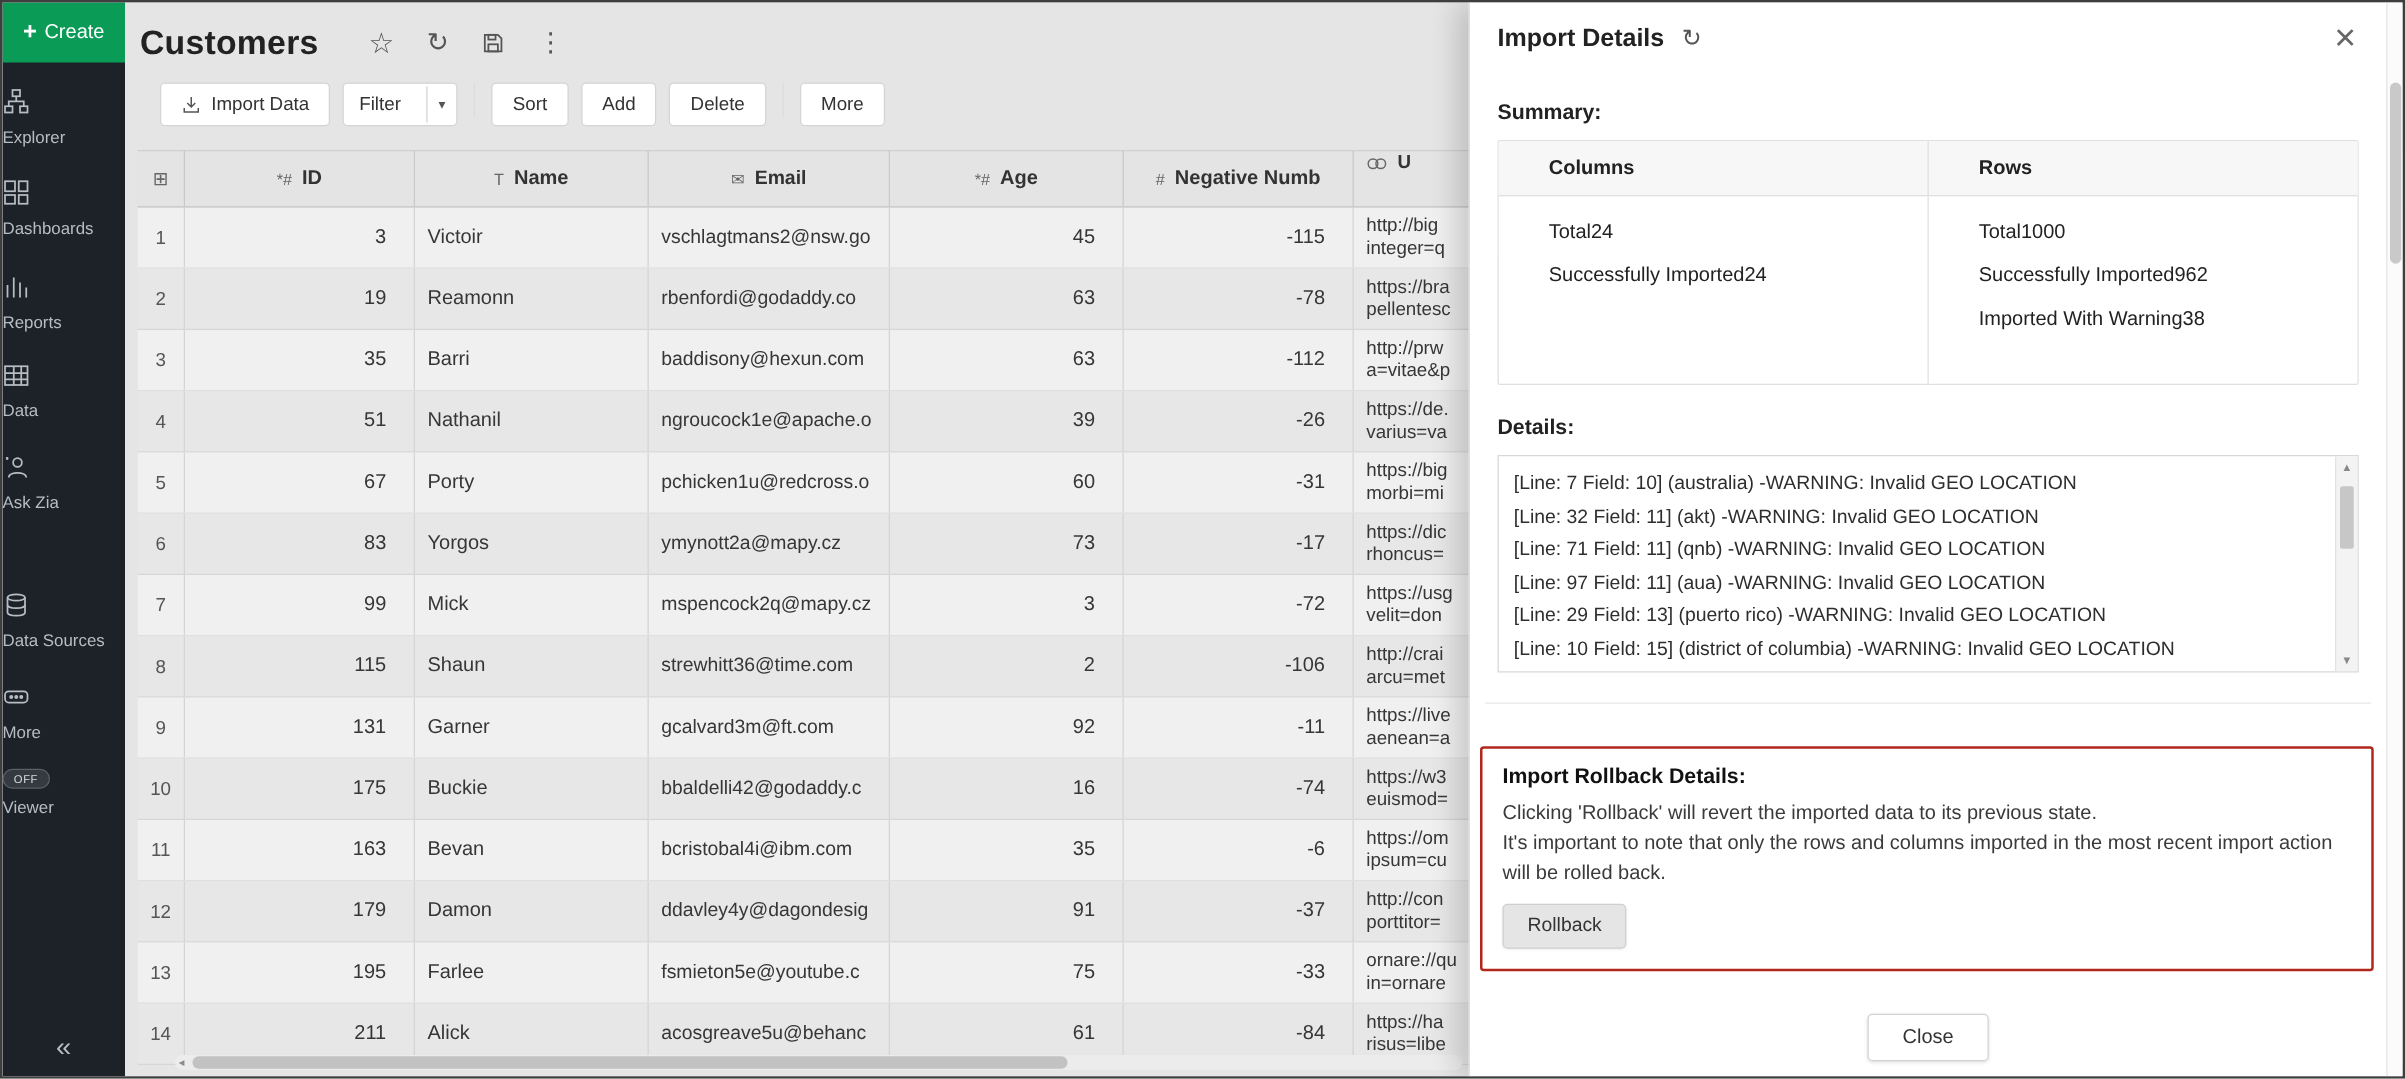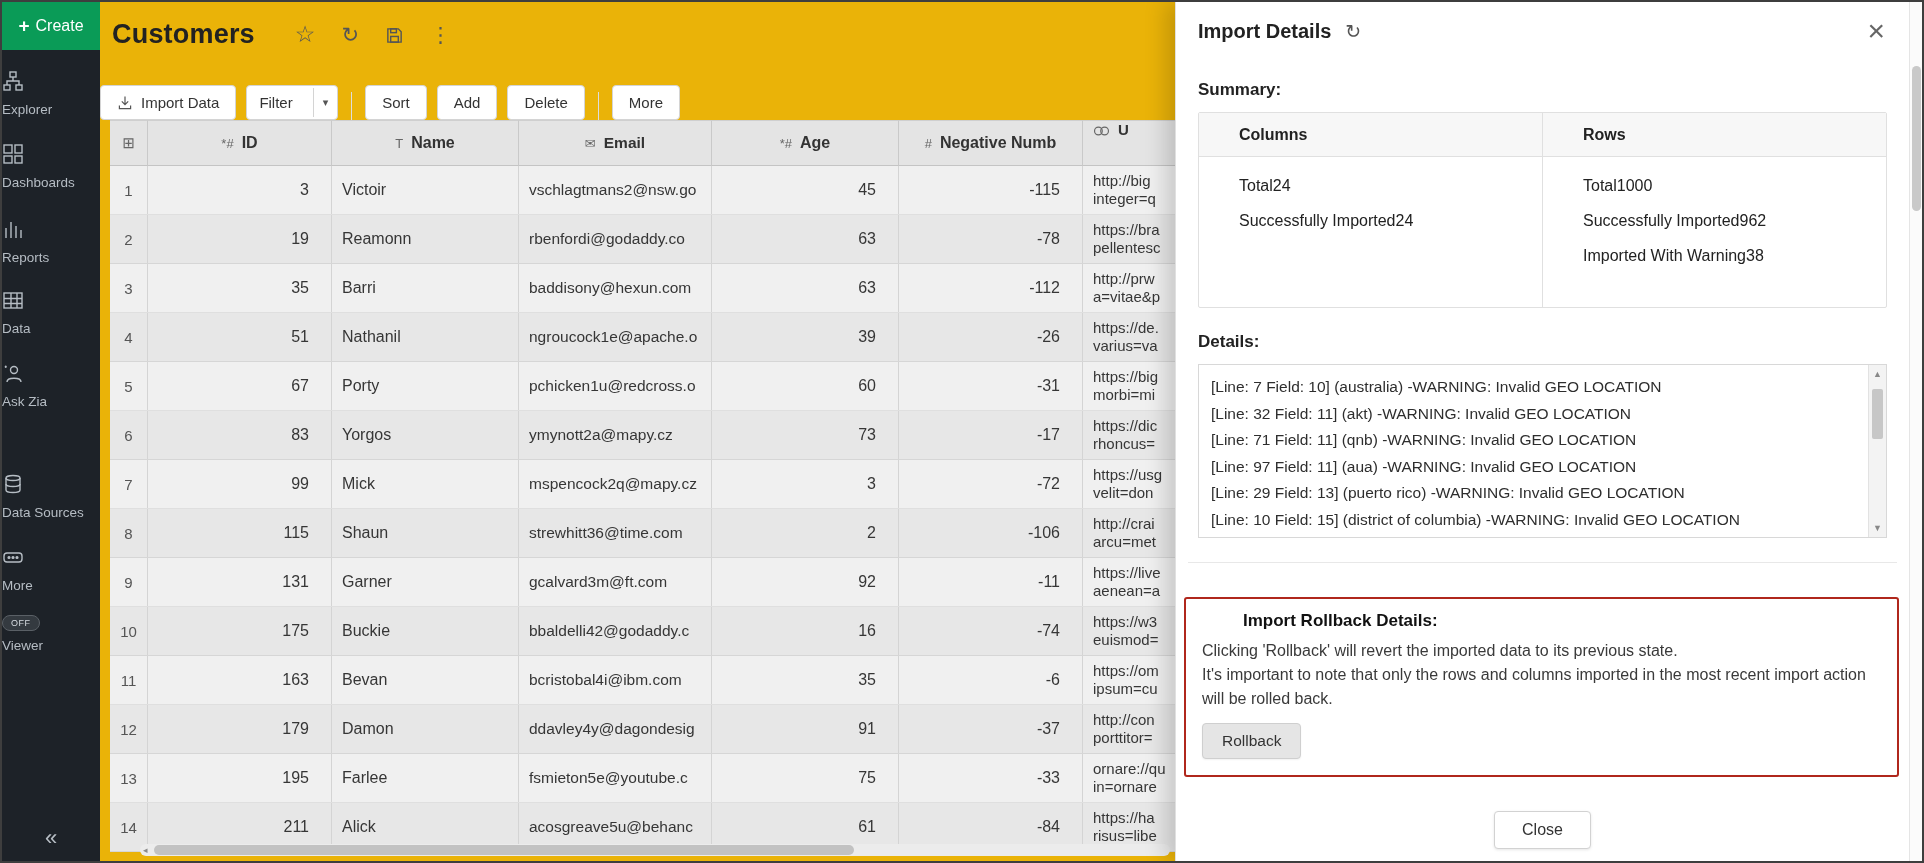--- a/index.html
+++ b/index.html
@@ -10,28 +10,28 @@
   .sidebar { position:absolute; left:0; top:0; bottom:0; width:98px; background:#1d2228; display:flex; flex-direction:column; z-index:8; }
   .create-btn { height:48px; width:100%; background:#0a9b57; color:#fff; border:none; font-size:16px; font-family:inherit; display:flex; align-items:center; justify-content:center; gap:6px; cursor:pointer; }
   .create-btn .plus { font-size:19px; font-weight:bold; }
   .side-item { display:flex; flex-direction:column; align-items:flex-start; gap:7px; color:#b6bdc4; font-size:13.5px; cursor:pointer; width:100%; }
   .side-item svg { stroke:#b6bdc4; fill:none; stroke-width:1.4; }
   .mt20{margin-top:20px}.mt26{margin-top:26px}.mt28{margin-top:28px}.mt24{margin-top:24px}.mt64{margin-top:64px}.mt22{margin-top:22px}
   .off-badge { background:#343a40; border:1px solid #5a6066; color:#d8dde2; border-radius:9px; font-size:9px; letter-spacing:.5px; padding:2px 8px; }
   .collapse { margin-top:auto; margin-bottom:10px; color:#b6bdc4; font-size:22px; text-align:center; cursor:pointer; }
 
   
-  .main { position:absolute; left:98px; top:0; right:0; bottom:0; background:#eab308; }
+  .main { position:absolute; left:98px; top:0; right:0; bottom:0; background:#e5e5e5; }
   .titlebar { height:64px; display:flex; align-items:center; padding-left:12px; }
   .titlebar h1 { font-size:27px; color:#222; margin-right:40px; letter-spacing:.2px; }
   .tb-icon { font-size:21px; color:#555; cursor:pointer; margin-right:26px; line-height:1; }
   .tb-icon.star { font-size:23px; }
   .tb-icon svg { stroke:#555; fill:none; stroke-width:1.5; vertical-align:middle; }
 
-  .toolbar { height:54px; display:flex; align-items:flex-end; gap:10px; padding-left:0; }
+  .toolbar { height:54px; display:flex; align-items:flex-start; gap:10px; padding-left:28px; }
   .btn { background:#fff; border:1px solid #d4d4d4; border-radius:4px; padding:8px 16px; font-size:15px; color:#333; font-family:inherit; display:flex; align-items:center; gap:8px; cursor:pointer; }
   .btn svg { stroke:#555; fill:none; stroke-width:1.5; }
   .split { padding:0; overflow:hidden; }
   .split .f-main { padding:8px 12px; }
   .split .f-caret { padding:8px 9px; border-left:1px solid #d4d4d4; font-size:11px; color:#555; }
   .sep { width:1px; height:28px; background:#ddd; margin:0 3px; }
 
   
   .grid { position:absolute; top:118px; left:10px; right:0; bottom:0; overflow:hidden; }
   .grow { display:flex; height:49px; align-items:stretch; }
@@ -79,21 +79,21 @@
   .det-box { border:1px solid #d8d8d8; height:174px; position:relative; padding:9px 34px 9px 12px; overflow:hidden; }
   .det-line { font-size:15.5px; line-height:26.5px; color:#2e2e2e; white-space:nowrap; overflow:hidden; }
   .det-scroll { position:absolute; top:0; right:0; bottom:0; width:18px; background:#f3f3f3; border-left:1px solid #e2e2e2; }
   .det-scroll .sa { position:absolute; left:0; right:0; text-align:center; font-size:9px; color:#888; cursor:pointer; }
   .det-scroll .sa.up { top:4px; } .det-scroll .sa.dn { bottom:4px; }
   .det-thumb { position:absolute; left:3px; top:24px; width:11px; height:50px; background:#c7c7c7; border-radius:2px; }
 
   .divider { border:none; border-top:1px solid #e8e8e8; margin:24px -10px 0; }
 
   .rollback-box { margin:34px -12px 0 -14px; border:2px solid #b0271c; border-radius:3px; padding:12px 16px 16px; }
-  .rb-title { font-size:17px; font-weight:bold; color:#111; margin-bottom:8px;margin-left:41px; }
+  .rb-title { font-size:17px; font-weight:bold; color:#111; margin-bottom:8px; }
   .rb-text { font-size:16px; color:#3a3a3a; line-height:24px; }
   .rb-btn { margin-top:12px; background:#e5e5e5; border:1px solid #cfcfcf; border-radius:4px; padding:8px 19px; font-size:15.5px; color:#333; font-family:inherit; cursor:pointer; box-shadow:0 1px 2px rgba(0,0,0,.06); }
 
   .p-footer { position:absolute; bottom:12px; left:0; right:0; display:flex; justify-content:center; }
   .close-btn { background:#fff; border:1px solid #d2d2d2; border-radius:4px; padding:9px 27px; font-size:16px; color:#333; font-family:inherit; cursor:pointer; box-shadow:0 1px 3px rgba(0,0,0,.1); }
 
   .vscroll { position:absolute; top:0; bottom:0; right:0; width:13px; background:#fbfbfb; border-left:1px solid #e5e5e5; z-index:10; }
   .vthumb { position:absolute; top:64px; left:2px; width:9px; height:145px; background:#c9c9c9; border-radius:5px; }
 </style>
 </head>

